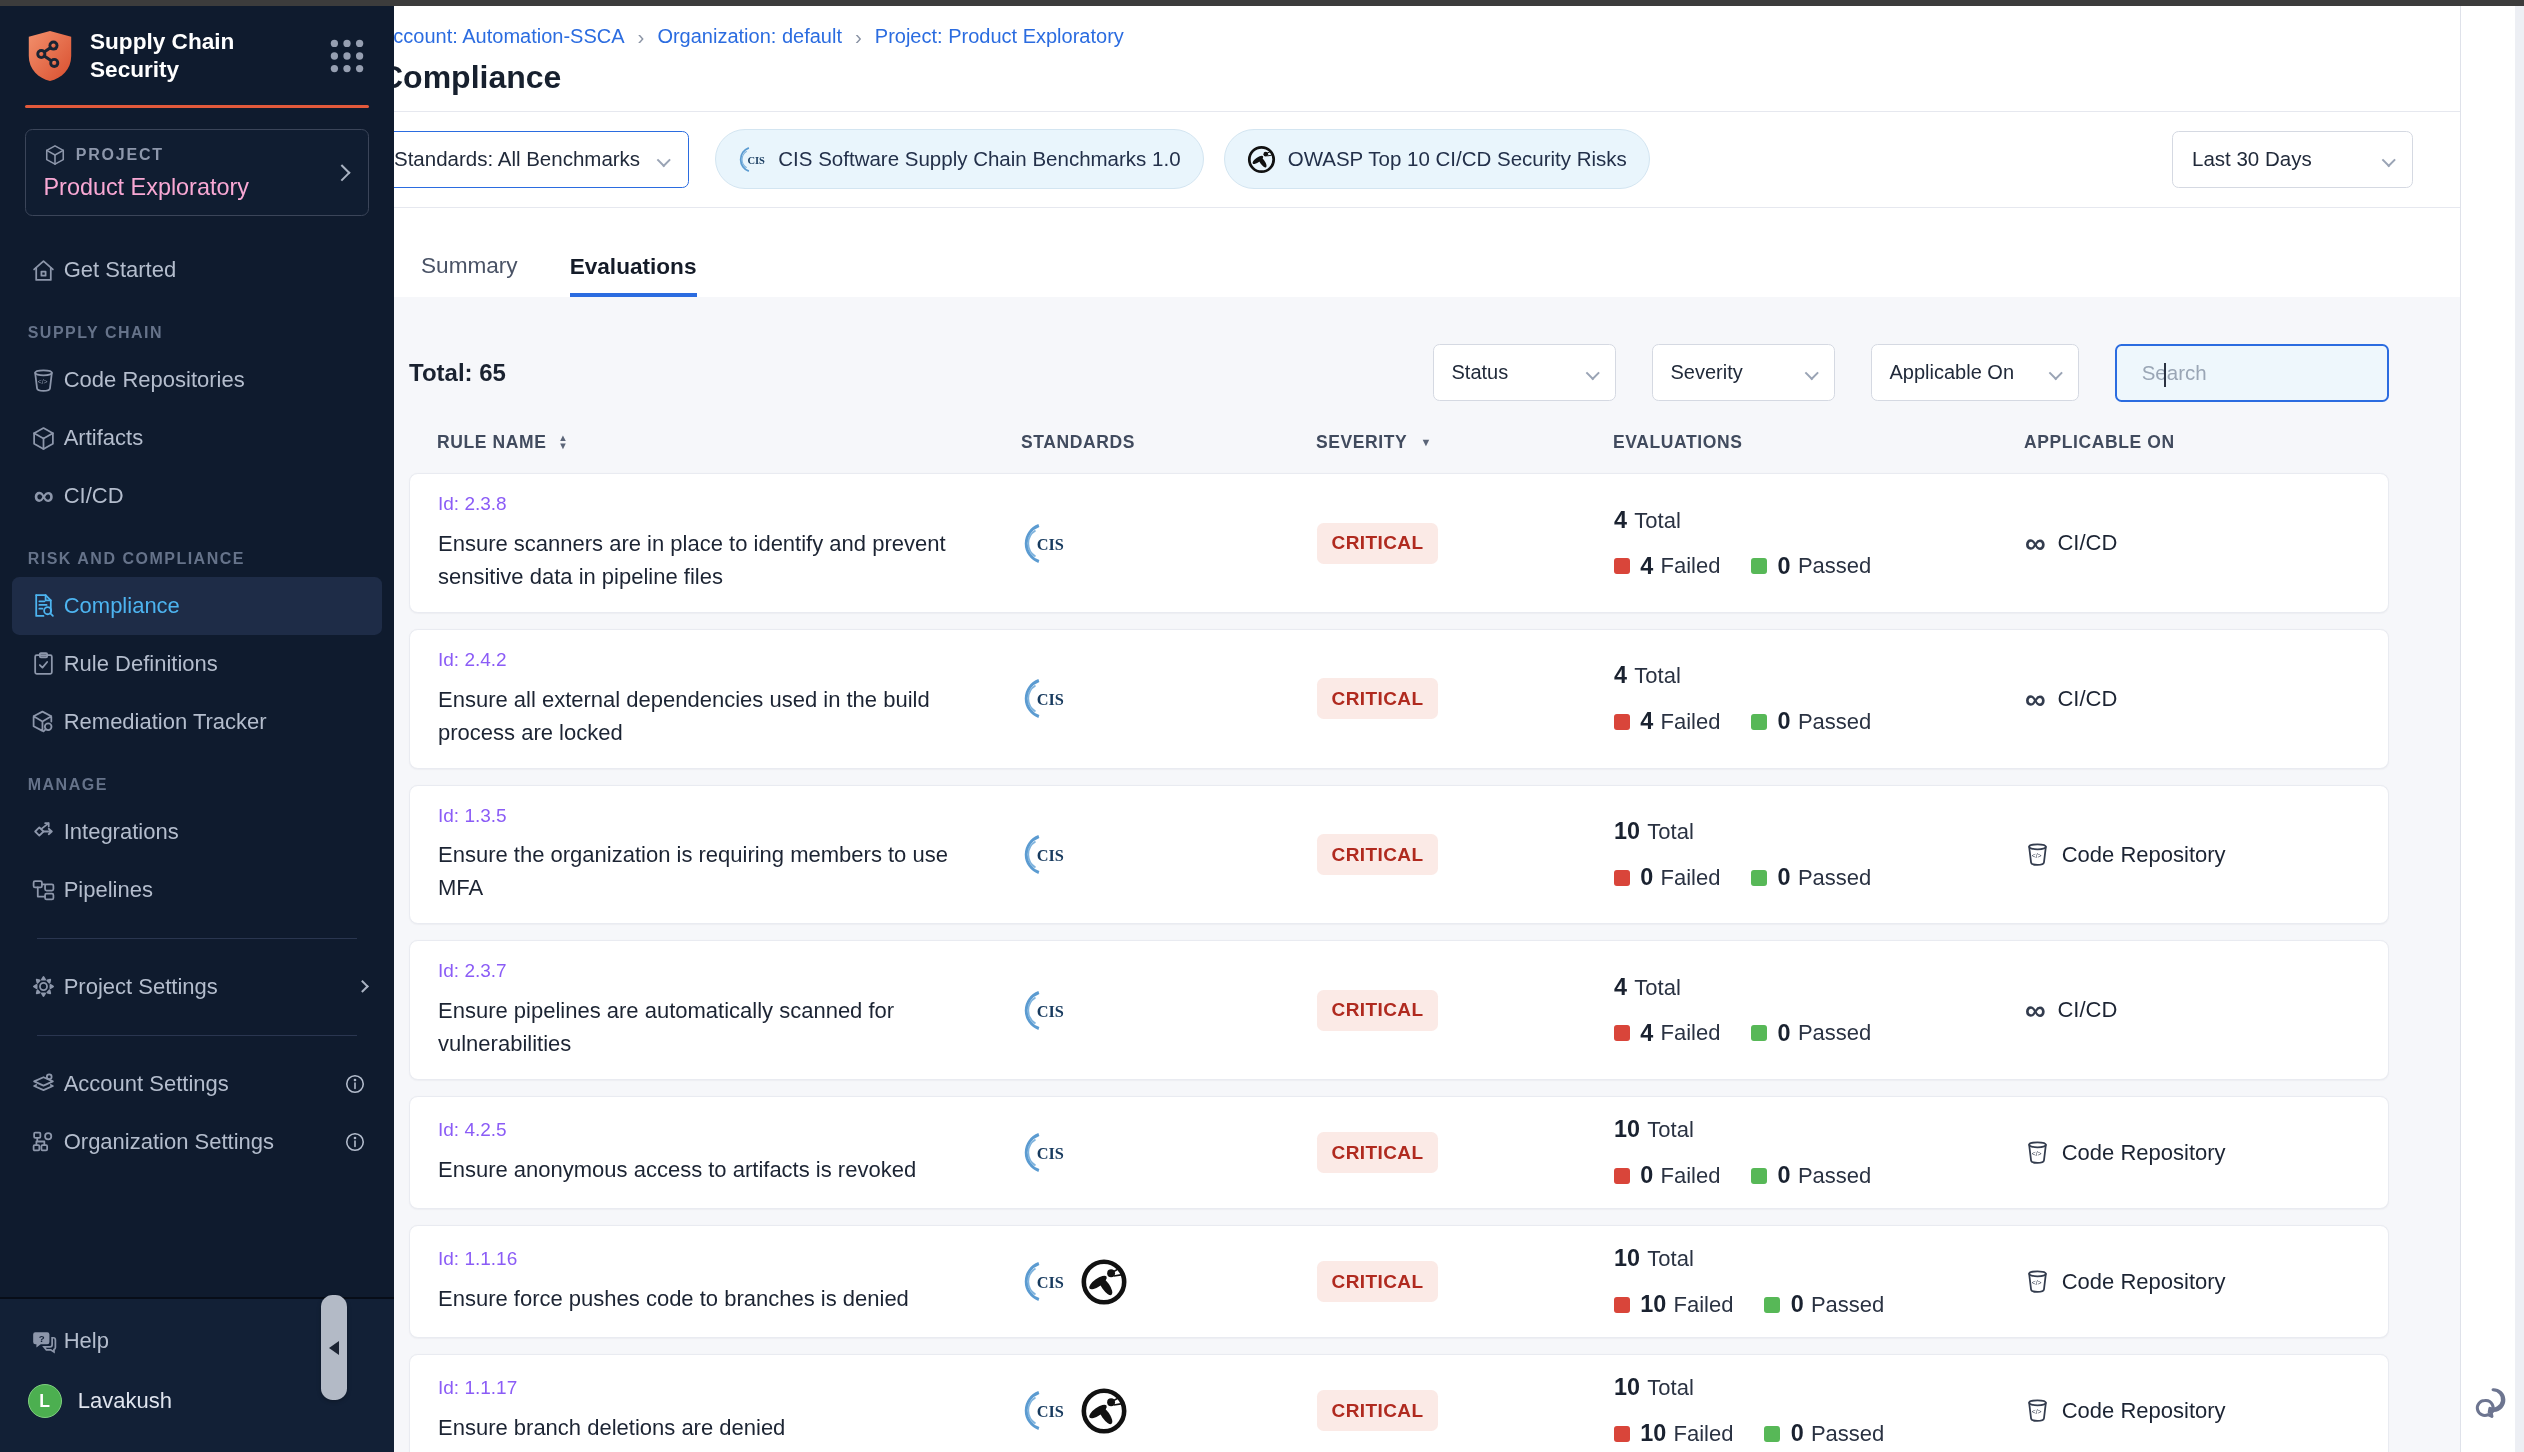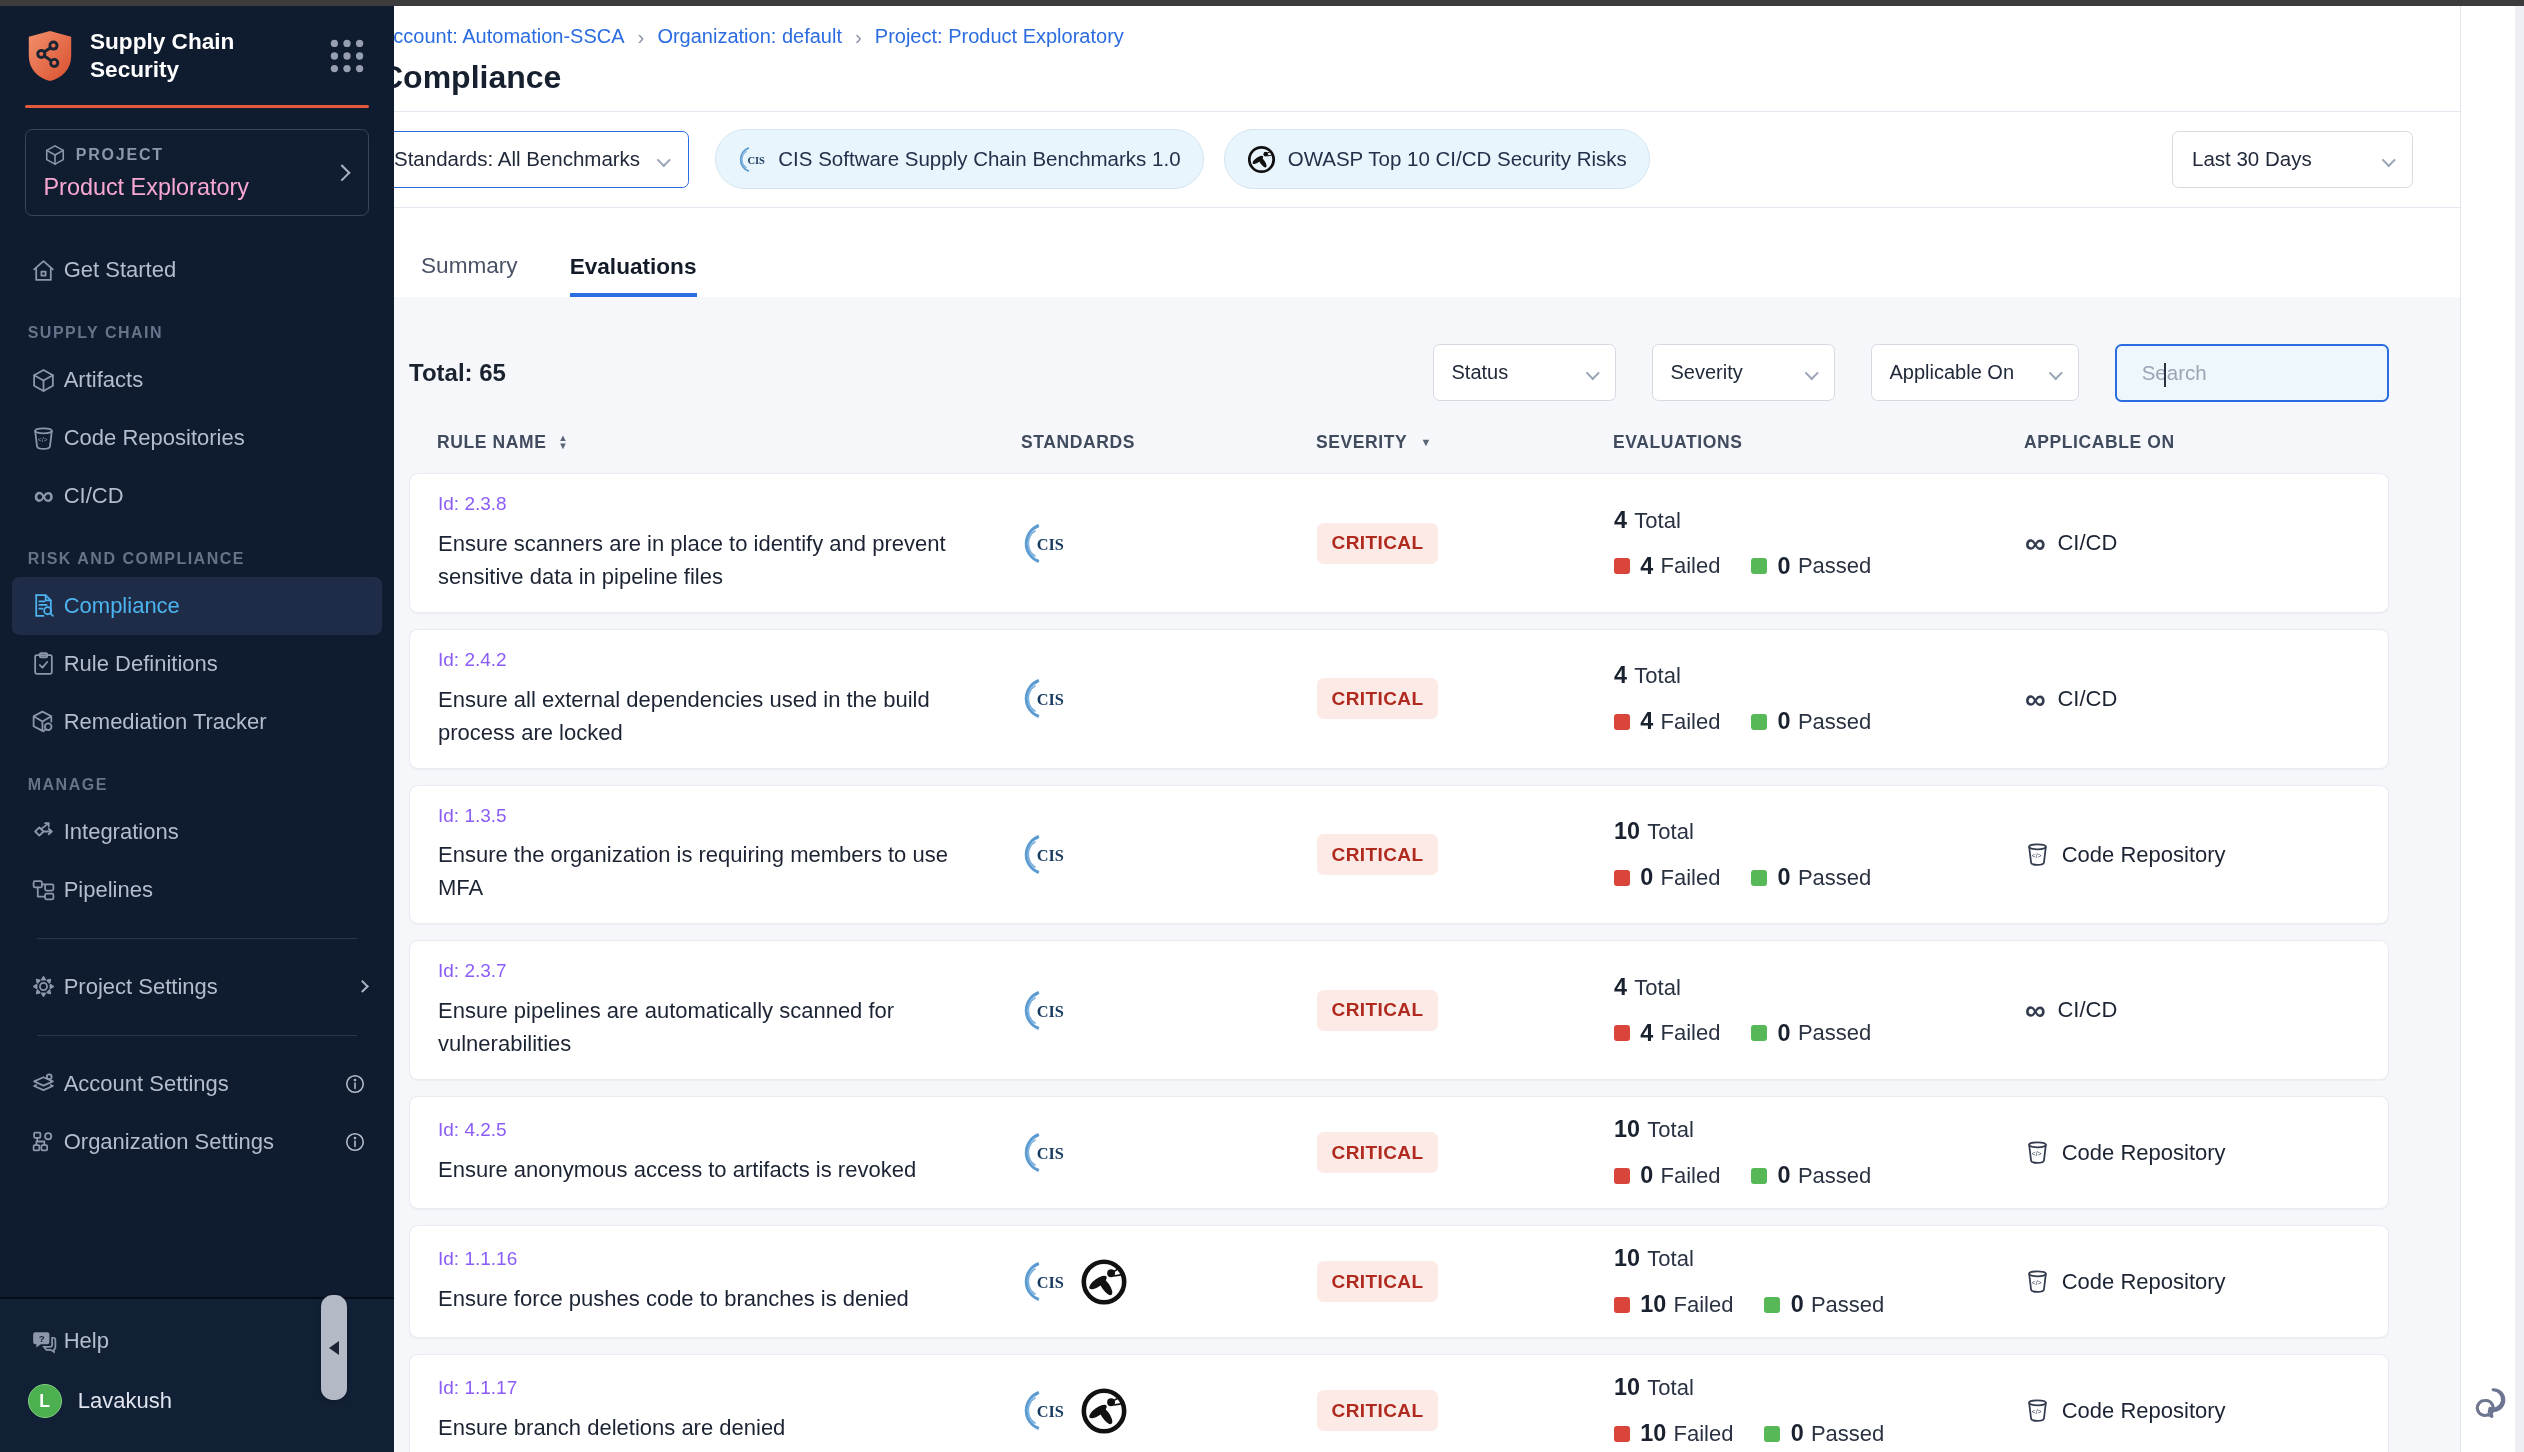--- a/index.html
+++ b/index.html
@@ -170,37 +170,37 @@
             <rect x="10" y="13" width="4" height="4"></rect>
           </svg>
       </span>
       <span>Get Started</span>
     </div>
 
     <div class="nav-section">SUPPLY CHAIN</div>
 
     <div class="nav-item">
       <span class="ico">
-        <svg class="line-ico" width="25" height="25" viewBox="0 0 24 24">
-            <path d="M12 2 L21 7 V17 L12 22 L3 17 V7 Z"></path>
-            <path d="M3 7 L12 12 L21 7"></path>
-            <path d="M12 12 V22"></path>
-          </svg>
-      </span>
-      <span>Artifacts</span>
-    </div>
-    <div class="nav-item">
-      <span class="ico">
         <svg class="line-ico" width="25" height="25" viewBox="0 0 24 24" style="font-size:30px">
             <ellipse cx="12" cy="4.6" rx="8" ry="2.4"></ellipse>
             <path d="M4 4.6 L5.8 19.6 C6 21 8.6 22 12 22 s6-1 6.2-2.4 L20 4.6"></path>
             <text x="6.4" y="15.6" font-size="6.6" stroke="none" fill="currentColor" font-family="Liberation Sans">&lt;/&gt;</text>
           </svg>
       </span>
       <span>Code Repositories</span>
+    </div>
+    <div class="nav-item">
+      <span class="ico">
+        <svg class="line-ico" width="25" height="25" viewBox="0 0 24 24">
+            <path d="M12 2 L21 7 V17 L12 22 L3 17 V7 Z"></path>
+            <path d="M3 7 L12 12 L21 7"></path>
+            <path d="M12 12 V22"></path>
+          </svg>
+      </span>
+      <span>Artifacts</span>
     </div>
     <div class="nav-item">
       <span class="ico infin">∞</span>
       <span>CI/CD</span>
     </div>
 
     <div class="nav-section">RISK AND COMPLIANCE</div>
 
     <div class="nav-item active">
       <span class="ico">

